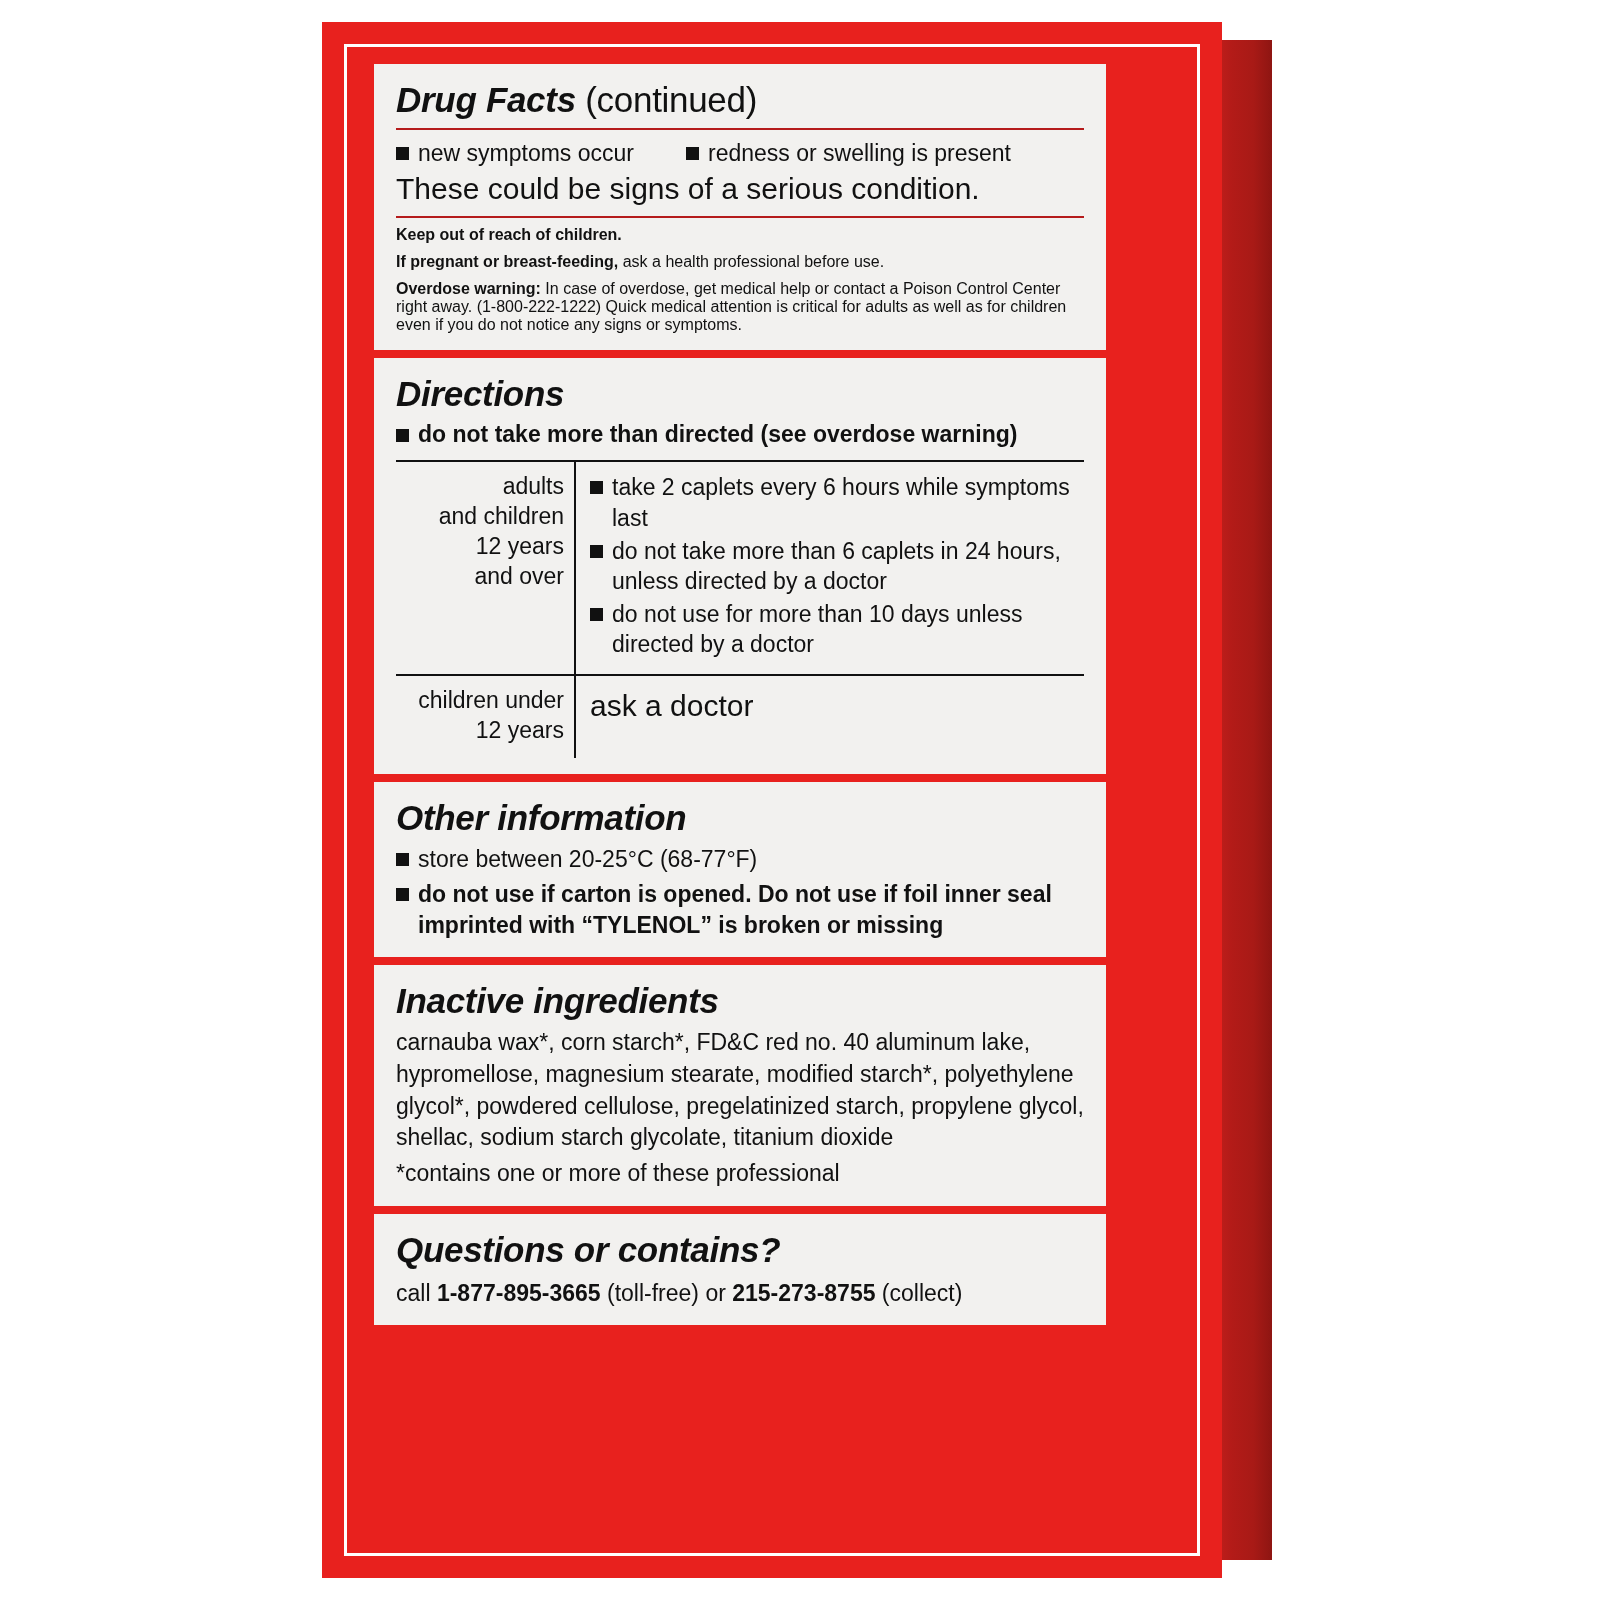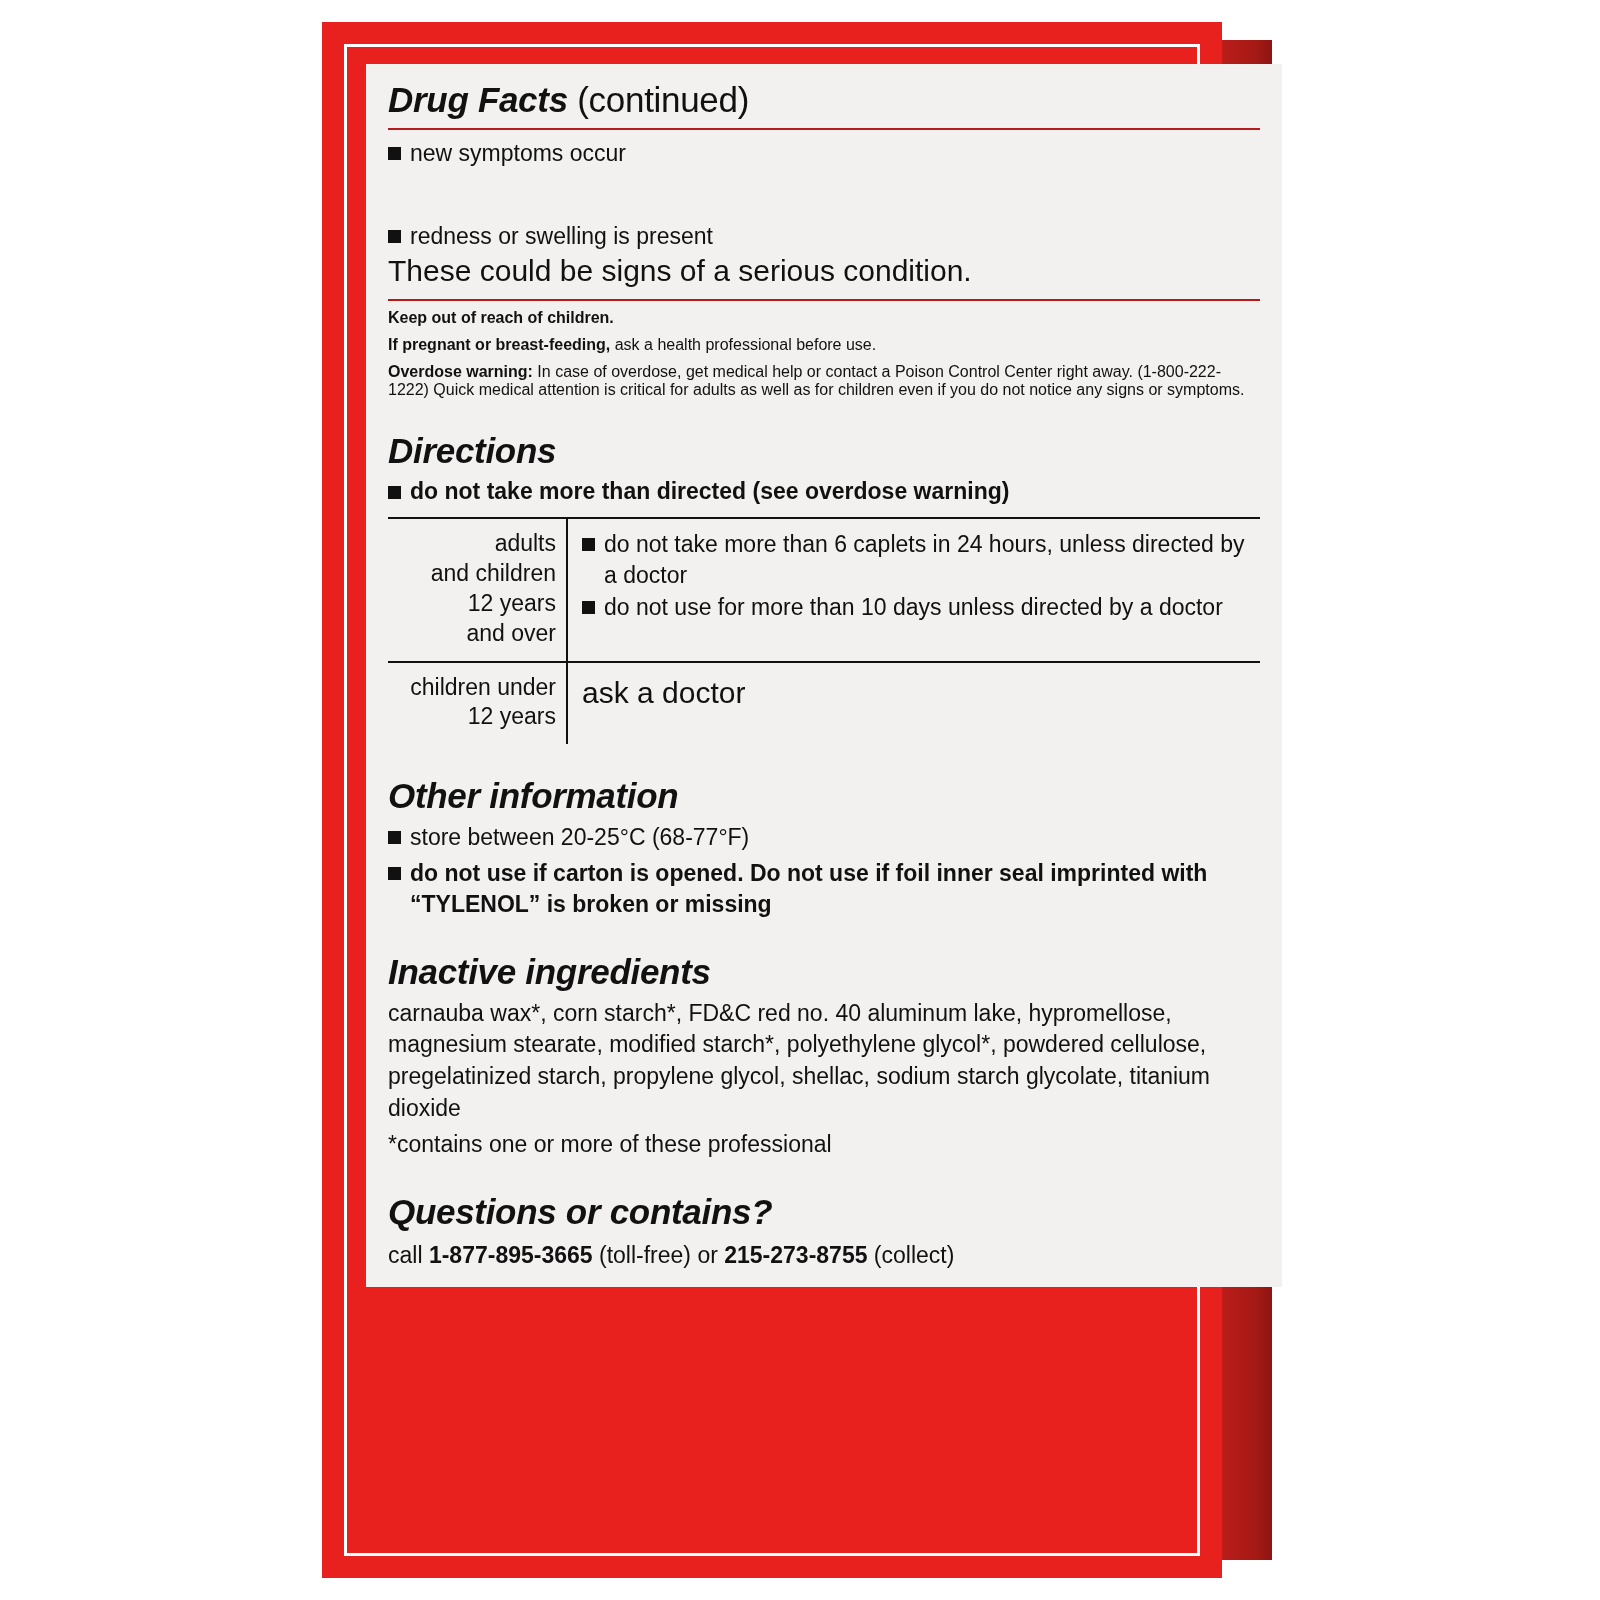--- a/index.html
+++ b/index.html
@@ -54,26 +54,27 @@
     top: 22px;
     width: 856px;
     height: 1512px;
     border: 3px solid #ffffff;
     box-sizing: border-box;
   }
 
   
   .content {
     position: absolute;
-    left: 44px;
+    left: 52px;
     top: 42px;
-    width: 916px;
+    width: 732px;
     height: 1472px;
     display: flex;
     flex-direction: column;
+    gap: 8px;
     box-sizing: border-box;
   }
 
   .block {
     background: #f2f1ef;
     padding: 14px 22px 16px 22px;
     box-sizing: border-box;
     color: #111111;
   }
 
@@ -101,21 +102,20 @@
     line-height: 1.33;
     color: #111;
   }
 
   .b { font-weight: bold; }
 
   .bullet-row {
     display: flex;
     gap: 52px;
     margin: 2px 0 0 0;
-    flex-direction: column;
   }
   .bullet {
     display: flex;
     align-items: flex-start;
     gap: 9px;
     font-size: 23px;
     line-height: 1.33;
   }
   .sq {
     display: inline-block;
@@ -242,20 +242,24 @@
           <div class="dir-row">
             <div class="dir-left">
               <span class="hang">adults</span>
               <span class="hang">and children</span>
               <span class="hang">12 years</span>
               <span class="hang">and over</span>
             </div>
             <div class="dir-right">
               <div class="bullet">
                 <span class="sq"></span>
+                <span>take 2 caplets every 6 hours while symptoms last</span>
+              </div>
+              <div class="bullet">
+                <span class="sq"></span>
                 <span>do not take more than 6 caplets in 24 hours, unless directed by a doctor</span>
               </div>
               <div class="bullet">
                 <span class="sq"></span>
                 <span>do not use for more than 10 days unless directed by a doctor</span>
               </div>
             </div>
           </div>
 
           <div class="dir-row">

